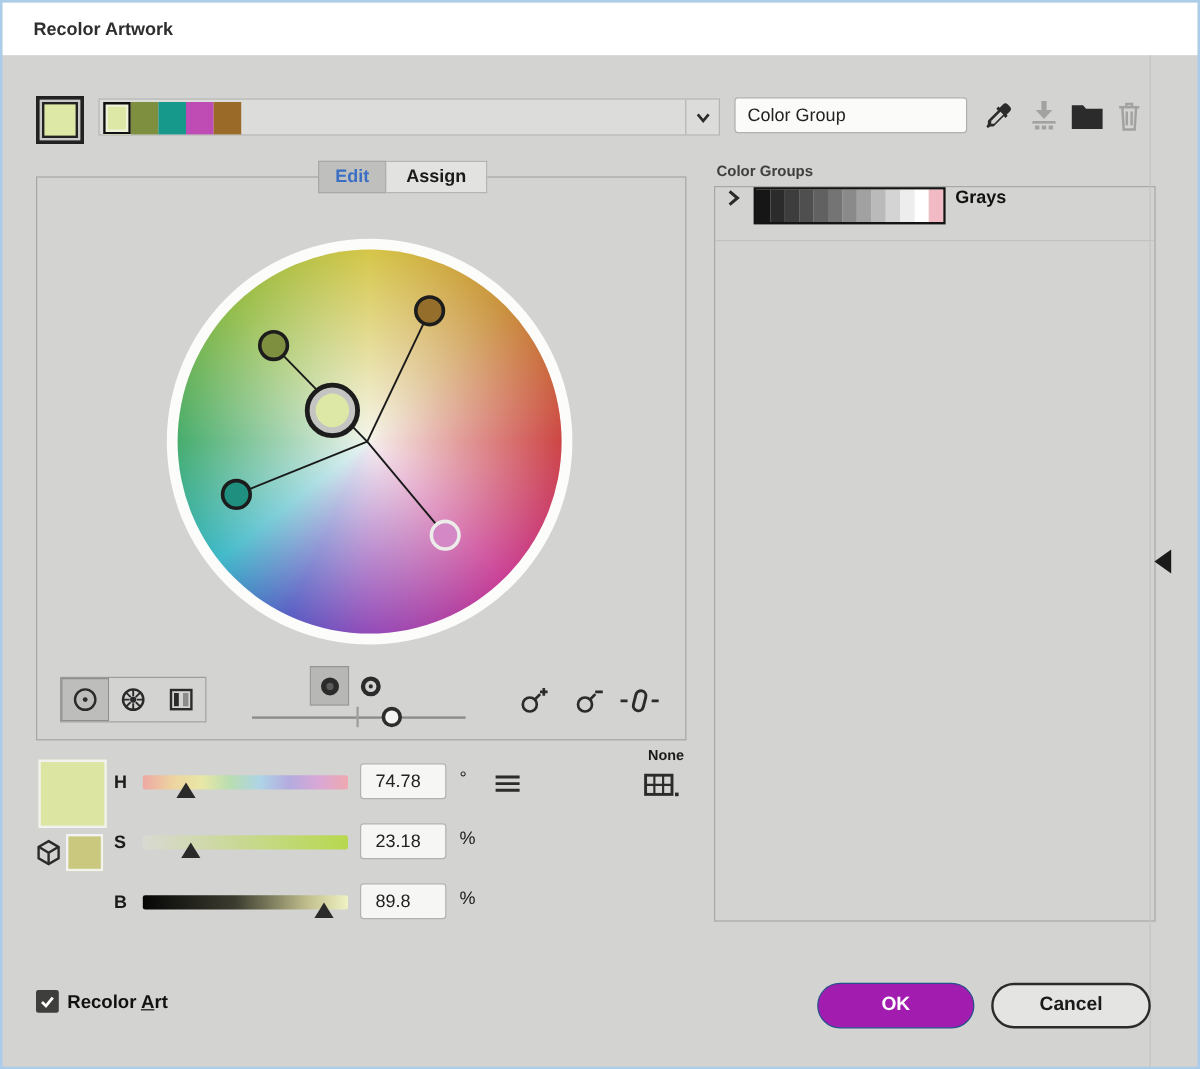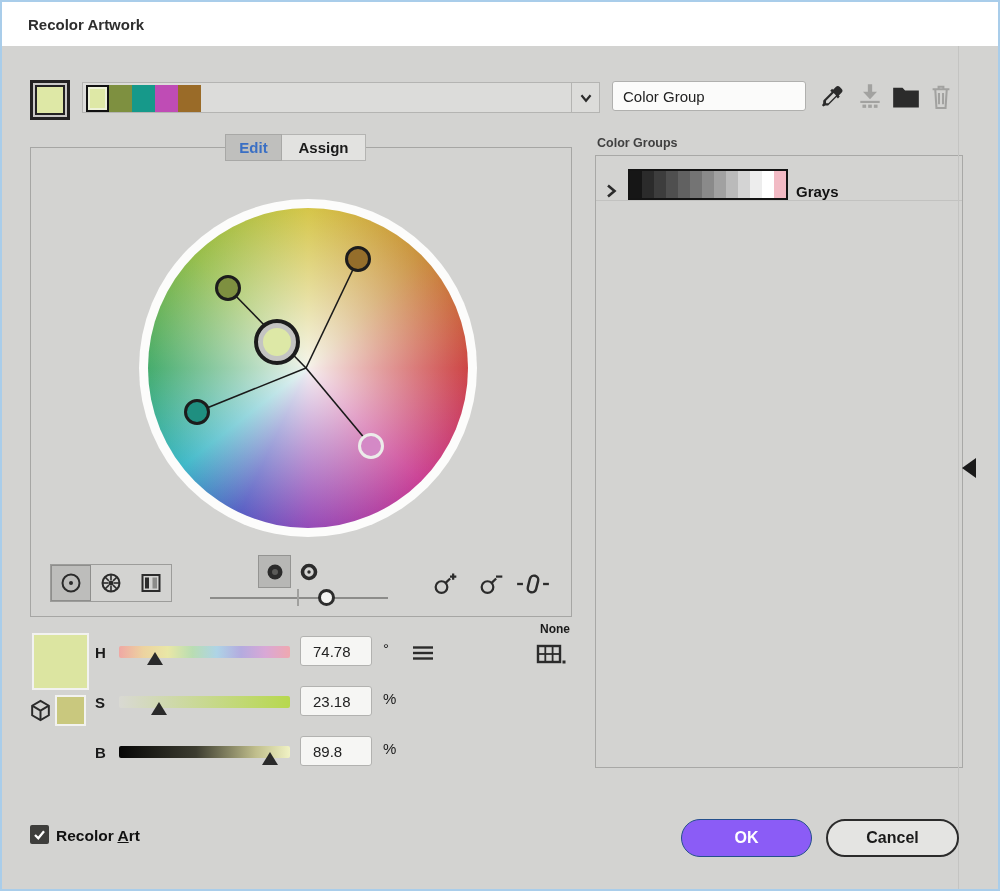--- a/index.html
+++ b/index.html
@@ -26,21 +26,21 @@
   .harmony-chevron{width:27px;border-left:1px solid #b4b4b2;display:flex;align-items:center;justify-content:center;}
   .cg-input{left:610px;top:35px;width:194px;height:30px;background:#fbfbfa;border:1px solid #b0b0ae;
     border-radius:3px;box-sizing:border-box;font-family:"Liberation Sans",sans-serif;
     font-size:15px;color:#222;padding:0 10px;}
   .tool-icon{display:flex;align-items:center;justify-content:center;background:none;border:none;padding:0;}
 
   
   .edit-panel{left:28px;top:101px;width:542px;height:470px;border:1px solid #a6a6a4;box-sizing:border-box;}
   .tabs{left:223px;top:88px;display:flex;z-index:5;}
   .tab{height:27px;display:flex;align-items:center;justify-content:center;font-size:15px;font-weight:600;box-sizing:border-box;}
-  .tab-edit{width:57px;background:#bfbfbd;border:1px solid #a8a8a6;color:#3a6fc4;}
+  .tab-edit{width:57px;background:#bfbfbd;border:1px solid #a8a8a6;color:#3a6fc4;margin-left:40px;}
   .tab-assign{width:84px;background:#e2e2e0;border:1px solid #b4b4b2;border-left:none;color:#1a1a1a;}
 
   
   .wheel-white{left:137px;top:153px;width:338px;height:338px;border-radius:50%;background:#fcfcfb;}
   .wheel-hue{left:146px;top:162px;width:320px;height:320px;border-radius:50%;
     background:conic-gradient(from 0deg at 50% 50%,
       #d2c138 0deg,#c5872c 45deg,#c93434 90deg,#c62e8b 135deg,#8a3ab2 180deg,
       #4a50bf 205deg,#2cb2c4 232deg,#35a560 270deg,#8cb83a 315deg,#d2c138 360deg);}
   .wheel-desat{left:146px;top:162px;width:320px;height:320px;border-radius:50%;
     background:radial-gradient(circle at 50% 50%,rgba(248,248,245,0.95) 0%,rgba(248,248,245,0.55) 32%,rgba(248,248,245,0) 78%);}
@@ -71,21 +71,21 @@
   .track-b{background:linear-gradient(90deg,#060606,#3c3c30 45%,#c0be8c 80%,#f0f2c4);}
   .tri{width:0;height:0;border-left:8px solid transparent;border-right:8px solid transparent;border-bottom:13px solid #2a2a2a;}
   .value-box{width:72px;height:30px;background:#f6f6f4;border:1px solid #b2b2b0;border-radius:3px;
     box-sizing:border-box;font-family:"Liberation Sans",sans-serif;font-size:15px;color:#222;padding:0 0 0 12px;}
   .unit{font-size:15px;color:#1a1a1a;}
   .none-label{font-size:12px;font-weight:700;color:#1a1a1a;}
 
   
   .cg-header{left:595px;top:90px;font-size:12.5px;font-weight:700;color:#404040;}
   .groups-list{left:593px;top:109px;width:368px;height:613px;border:1px solid #a8a8a6;box-sizing:border-box;}
-  .group-row{height:44px;display:flex;align-items:flex-end;padding-left:8px;border-bottom:1px solid #c2c2c0;}
+  .group-row{height:44px;display:flex;align-items:flex-start;padding-left:8px;border-bottom:1px solid #c2c2c0;}
   .group-strip{display:flex;width:156px;height:27px;border:2px solid #141414;margin-left:10px;}
   .group-strip .sw{flex:1;}
   .group-name{margin-left:8px;font-size:15px;font-weight:600;color:#111;}
   .right-divider{left:956px;top:0;bottom:0;width:1px;background:#c4c4c2;}
   .collapse-arrow{left:960px;top:412px;width:0;height:0;border-top:10px solid transparent;
     border-bottom:10px solid transparent;border-right:14px solid #1a1a1a;}
 
   
   .checkbox{left:28px;top:779px;width:19px;height:19px;background:#3e3e3c;border-radius:2px;
     display:flex;align-items:center;justify-content:center;}
@@ -331,17 +331,17 @@
     <div class="abs right-divider"></div>
     <div class="abs collapse-arrow"></div>
 
     <div class="abs checkbox">
       <svg width="15" height="15" viewBox="0 0 15 15">
         <polyline points="3,8 6.3,11.3 12,4.3" fill="none" stroke="#ffffff" stroke-width="2.3"></polyline>
       </svg>
     </div>
     <div class="abs cb-label"><span>Recolor </span><span style="text-decoration:underline;">A</span><span>rt</span></div>
 
-    <button class="abs btn-pill btn-ok" style="background: #8b5cf6;">OK</button>
+    <button class="abs btn-pill btn-ok" style="background: #a21caf;">OK</button>
     <button class="abs btn-pill btn-cancel">Cancel</button>
 
   </div>
 </div>
 
 </body></html>

